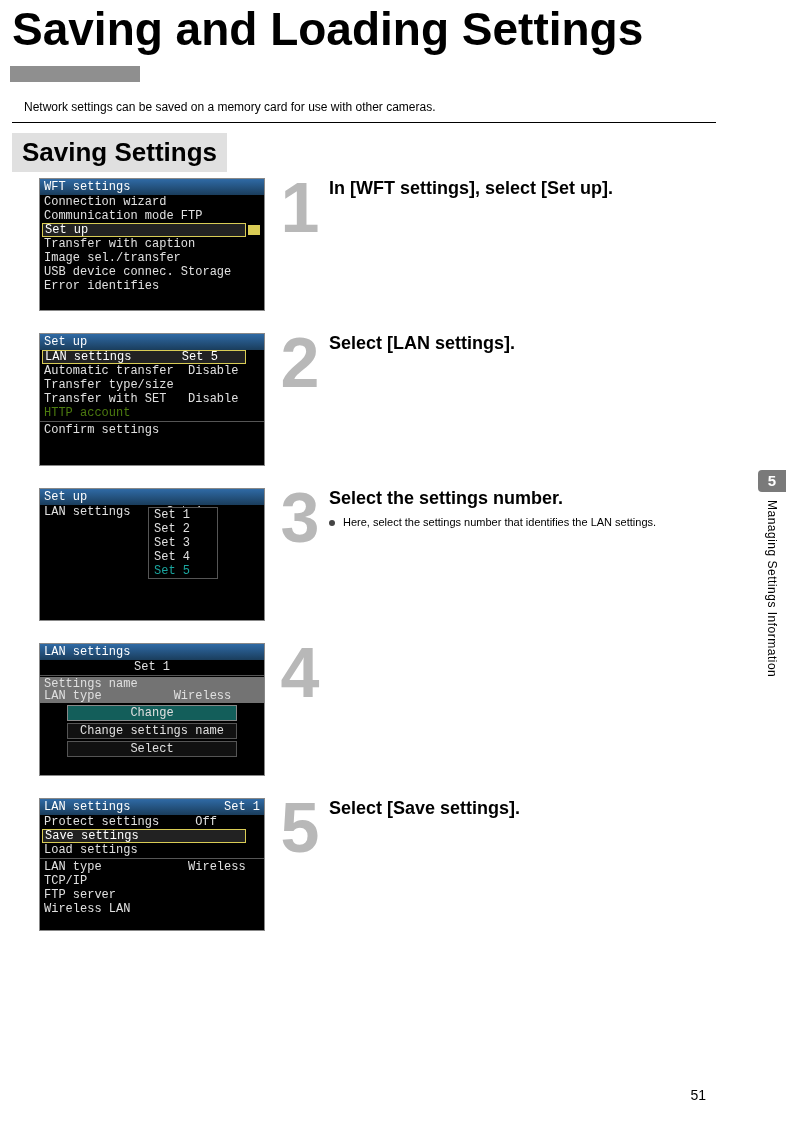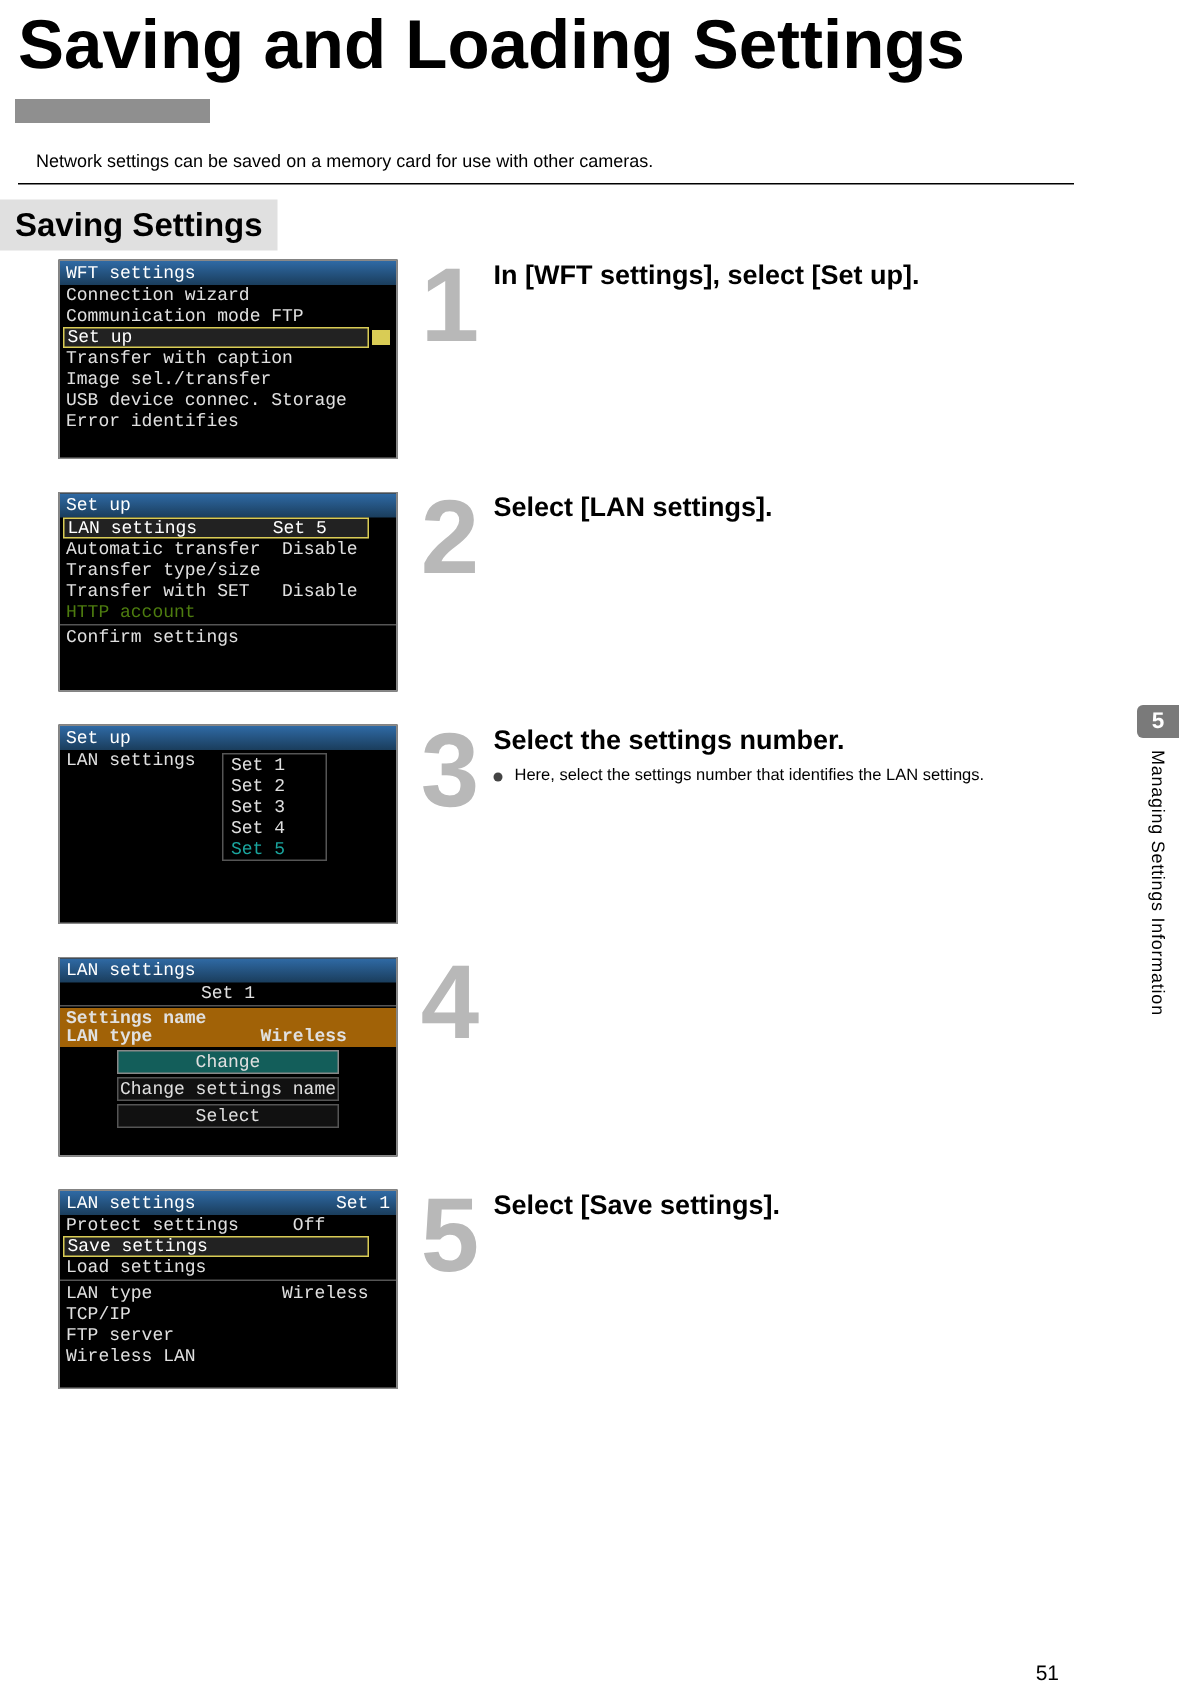--- a/index.html
+++ b/index.html
@@ -28,26 +28,26 @@
     margin-top: 10px;
   }
   .intro {
     font-size: 12px;
     padding: 18px 0 8px 12px;
     border-bottom: 1px solid #000;
     margin: 0 70px 0 12px;
   }
   .intro-line { margin-left: -12px; }
   .section-heading {
-    font-size: 22px;
+    font-size: 26px;
     font-weight: bold;
     background: #e0e0e0;
     display: inline-block;
     padding: 4px 10px 4px 10px;
-    margin: 10px 0 6px 0;
+    margin: 10px 0 6px 12px;
   }
   .step {
     display: flex;
     align-items: flex-start;
     padding: 0 0 0 12px;
     margin-bottom: 22px;
   }
   .screenshot {
     width: 226px;
     height: 133px;
@@ -92,34 +92,33 @@
     left: 108px; top: 18px;
     background: #000;
     border: 1px solid #555;
     width: 70px;
   }
   .screenshot .submenu .row { padding: 1px 5px; }
   .screenshot .submenu .teal { color: #1aa59e; }
   .screenshot .btn {
     display: block;
     margin: 2px auto;
-    width: 148px;
+    width: 170px;
     text-align: center;
     border: 1px solid #555;
     background: #111;
     padding: 1px 0;
   }
   .screenshot .btn.sel {
     background: #135e5a;
     border-color: #888;
   }
   .screenshot .teal-bg {
-    background: #a16207;
+    background: #737373;
     padding: 1px 4px;
-    font-weight: bold;
   }
   .screenshot .hsep { border-top:1px solid #555; margin:1px 0;}
   .step-num {
     font-size: 70px;
     font-weight: bold;
     color: #b8b8b8;
     width: 58px;
     text-align: center;
     line-height: 0.8;
     margin: 2px 0 0 6px;
@@ -173,21 +172,21 @@
   }
   .side-label {
     writing-mode: vertical-rl;
     font-size: 12px;
     color: #000;
     margin-top: 8px;
     letter-spacing: 0.5px;
   }
   .page-num {
     position: absolute;
-    bottom: 8px;
+    bottom: 28px;
     right: 80px;
     font-size: 14px;
   }
 </style>
 </head>
 <body>
 
 
 
 <div>

